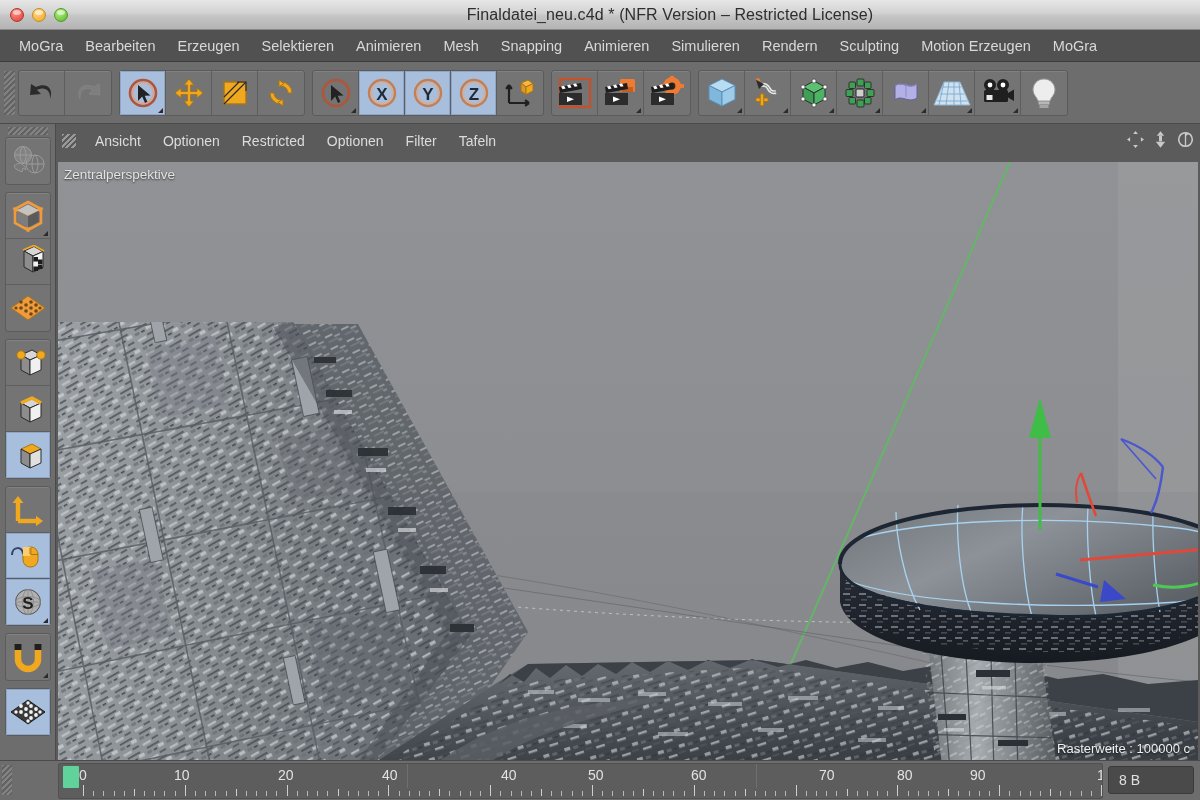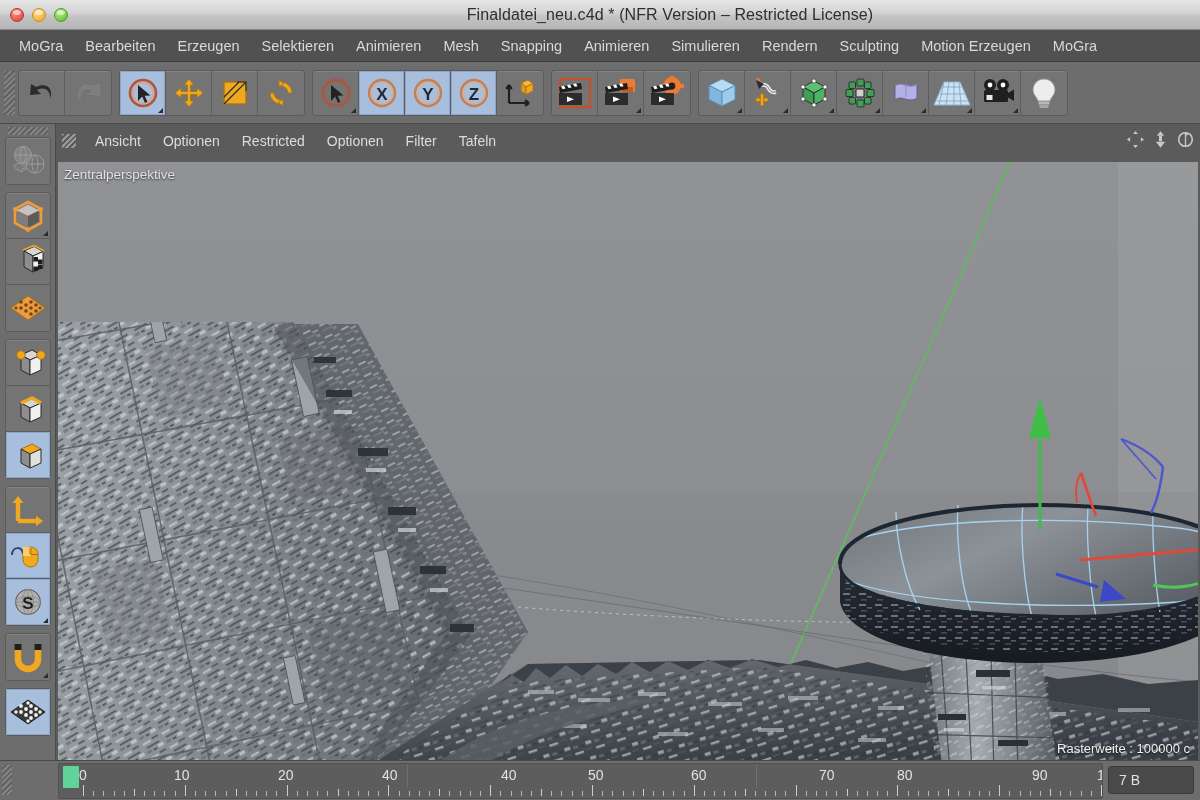--- a/index.html
+++ b/index.html
@@ -902,21 +902,21 @@
 
       <div class="rtick-num" style="left:22px">0</div>
       <div class="rtick-num" style="left:117px">10</div>
       <div class="rtick-num" style="left:221px">20</div>
       <div class="rtick-num" style="left:325px">40</div>
       <div class="rtick-num" style="left:444px">40</div>
       <div class="rtick-num" style="left:531px">50</div>
       <div class="rtick-num" style="left:634px">60</div>
       <div class="rtick-num" style="left:762px">70</div>
       <div class="rtick-num" style="left:840px">80</div>
-      <div class="rtick-num" style="left:975px">90</div>
+      <div class="rtick-num" style="left:913px">90</div>
       <div class="rtick-num" style="left:1040px">100</div>
 
       <div id="ticks">
           <div class="tick maj" style="left: 24px;"></div>
           <div class="tick min" style="left: 34.18px;"></div>
           <div class="tick min" style="left: 44.36px;"></div>
           <div class="tick min" style="left: 54.54px;"></div>
           <div class="tick min" style="left: 64.72px;"></div>
           <div class="tick mid" style="left: 74.9px;"></div>
           <div class="tick min" style="left: 85.08px;"></div>
@@ -1010,16 +1010,16 @@
           <div class="tick min" style="left: 980.92px;"></div>
           <div class="tick mid" style="left: 991.1px;"></div>
           <div class="tick min" style="left: 1001.28px;"></div>
           <div class="tick min" style="left: 1011.46px;"></div>
           <div class="tick min" style="left: 1021.64px;"></div>
           <div class="tick min" style="left: 1031.82px;"></div>
           <div class="tick maj" style="left: 1042px;"></div>
         </div>
     </div>
 
-    <div class="bfield">7 B</div>
+    <div class="bfield">8 B</div>
   </div>
 
 </div>
 
 </body></html>

